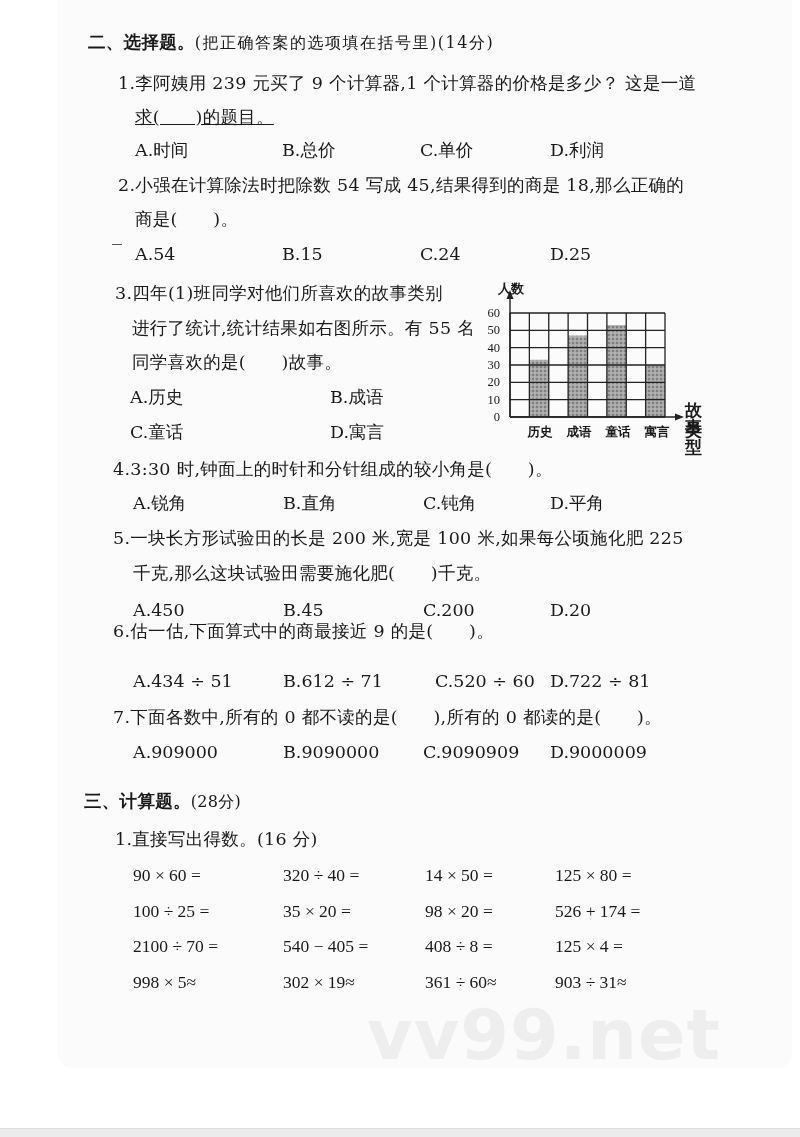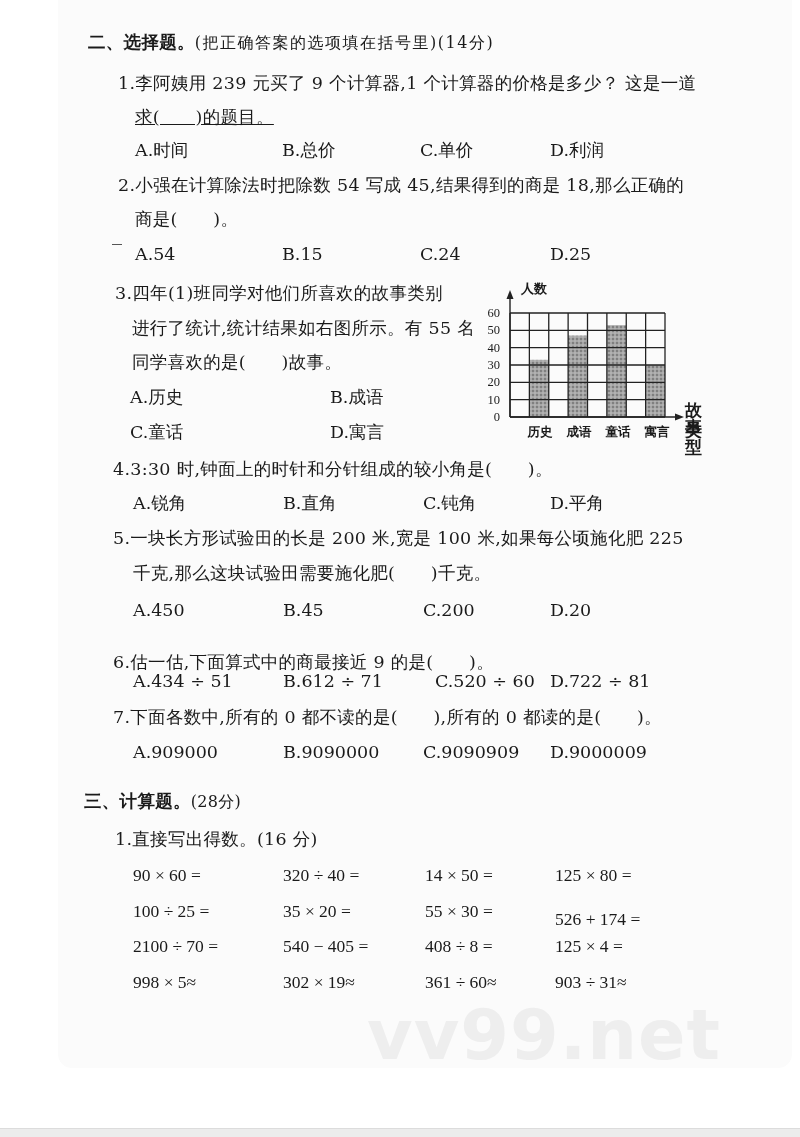--- a/index.html
+++ b/index.html
@@ -19,21 +19,21 @@
   }
   .t { position:absolute; white-space:nowrap; font-size:17.5px; line-height:22px; letter-spacing:0.3px; }
   .sec { font-size:17.5px; font-weight:bold; }
   .sec .note { font-weight:normal; font-size:16px; letter-spacing:1.5px; }
   .opt { position:absolute; white-space:nowrap; font-size:17.5px; line-height:22px; }
   .dash { position:absolute; left:112px; top:244px; width:10px; height:1px; background:#555; }
 
   
   .chart { position:absolute; left:480px; top:278px; width:230px; height:170px; }
   .chart svg { position:absolute; left:0; top:0; }
-  .ylabel-title { position:absolute; left:18px; top:2px; font-size:13px; font-weight:bold;margin-left:23px; }
+  .ylabel-title { position:absolute; left:18px; top:2px; font-size:13px; font-weight:bold; }
   .ytick { position:absolute; width:22px; text-align:right; font-size:12.5px; line-height:14px; left:-2px; font-family:"Liberation Serif",serif; }
   .xtick { position:absolute; top:146px; font-size:12.5px; font-weight:bold; width:40px; text-align:center; }
   .xaxis-title { position:absolute; left:205px; font-size:17px; font-weight:bold; line-height:17px; }
 
   .calc { position:absolute; white-space:nowrap; font-size:17.5px; line-height:22px; font-family:"Liberation Serif",serif; }
 
   .watermark {
     position:absolute; left:367px; top:1000px; font-family:"DejaVu Sans",sans-serif;
     font-weight:bold; font-size:70px; color:#eeeeee; letter-spacing:1px; line-height:70px;
   }
@@ -132,21 +132,21 @@
 <div class="opt" style="left:423px; top:492px;">C.钝角</div>
 <div class="opt" style="left:550px; top:492px;">D.平角</div>
 
 <div class="t" style="left:113px; top:527px;">5.一块长方形试验田的长是 200 米,宽是 100 米,如果每公顷施化肥 225</div>
 <div class="t" style="left:133px; top:562px;">千克,那么这块试验田需要施化肥(　　)千克。</div>
 <div class="opt" style="left:133px; top:599px;">A.450</div>
 <div class="opt" style="left:283px; top:599px;">B.45</div>
 <div class="opt" style="left:423px; top:599px;">C.200</div>
 <div class="opt" style="left:550px; top:599px;">D.20</div>
 
-<div class="t" style="left:113px; top:651px;">6.估一估,下面算式中的商最接近 9 的是(　　)。</div>
+<div class="t" style="left:113px; top:620px;">6.估一估,下面算式中的商最接近 9 的是(　　)。</div>
 <div class="opt" style="left:133px; top:670px;">A.434 ÷ 51</div>
 <div class="opt" style="left:283px; top:670px;">B.612 ÷ 71</div>
 <div class="opt" style="left:423px; top:670px;margin-left:12px;">C.520 ÷ 60</div>
 <div class="opt" style="left:550px; top:670px;">D.722 ÷ 81</div>
 
 <div class="t" style="left:113px; top:706px;">7.下面各数中,所有的 0 都不读的是(　　),所有的 0 都读的是(　　)。</div>
 <div class="opt" style="left:133px; top:741px;">A.909000</div>
 <div class="opt" style="left:283px; top:741px;">B.9090000</div>
 <div class="opt" style="left:423px; top:741px;">C.9090909</div>
 <div class="opt" style="left:550px; top:741px;">D.9000009</div>
@@ -157,22 +157,22 @@
 <div class="t" style="left:115px; top:828px;">1.直接写出得数。(16 分)</div>
 
 <div id="calc-grid">
   <div class="calc" style="left:133px; top:864px;">90 × 60 =</div>
   <div class="calc" style="left:283px; top:864px;">320 ÷ 40 =</div>
   <div class="calc" style="left:425px; top:864px;">14 × 50 =</div>
   <div class="calc" style="left:555px; top:864px;">125 × 80 =</div>
 
   <div class="calc" style="left:133px; top:900px;">100 ÷ 25 =</div>
   <div class="calc" style="left:283px; top:900px;">35 × 20 =</div>
-  <div class="calc" style="left:425px; top:900px;">55 × 30 =</div>
-  <div class="calc" style="left:555px; top:900px;margin-top:8px;">526 + 174 =</div>
+  <div class="calc" style="left:425px; top:900px;">98 × 20 =</div>
+  <div class="calc" style="left:555px; top:900px;">526 + 174 =</div>
 
   <div class="calc" style="left:133px; top:935px;">2100 ÷ 70 =</div>
   <div class="calc" style="left:283px; top:935px;">540 − 405 =</div>
   <div class="calc" style="left:425px; top:935px;">408 ÷ 8 =</div>
   <div class="calc" style="left:555px; top:935px;">125 × 4 =</div>
 
   <div class="calc" style="left:133px; top:971px;">998 × 5≈</div>
   <div class="calc" style="left:283px; top:971px;">302 × 19≈</div>
   <div class="calc" style="left:425px; top:971px;">361 ÷ 60≈</div>
   <div class="calc" style="left:555px; top:971px;">903 ÷ 31≈</div>

